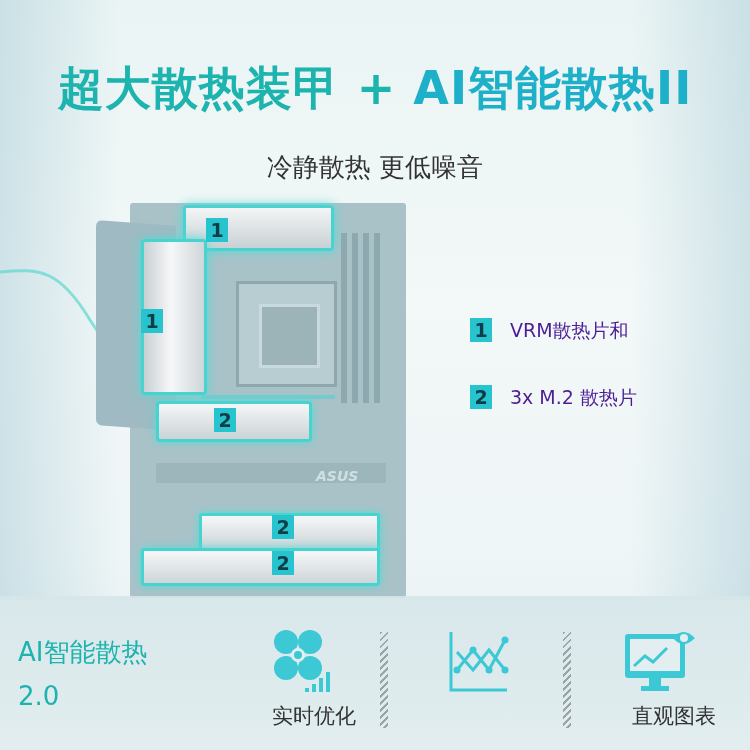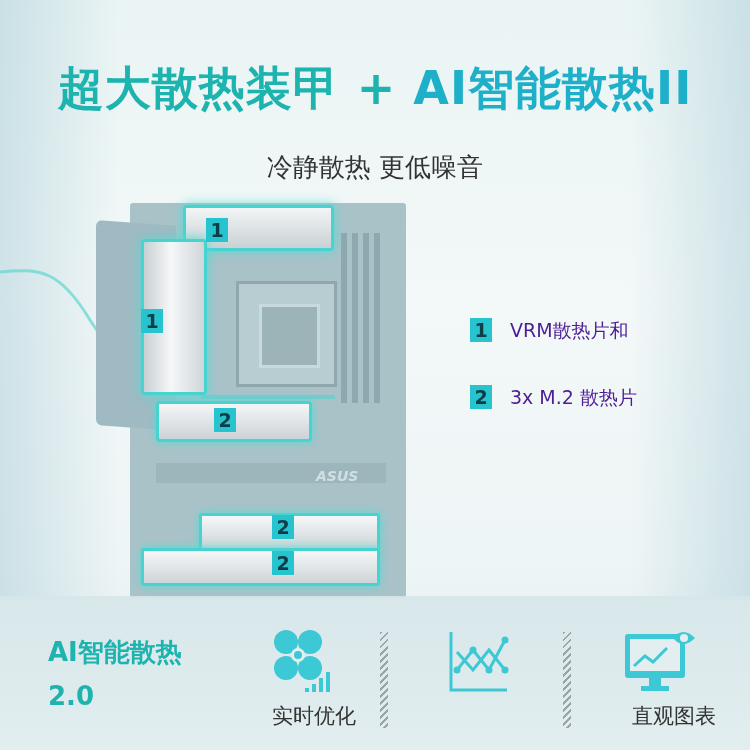--- a/index.html
+++ b/index.html
@@ -28,21 +28,21 @@
   .m2c{position:absolute;left:45px;top:355px;width:233px;height:32px;background:linear-gradient(180deg,#f6f7f8,#cdd5d8);border:3px solid #47d3cf;box-shadow:0 0 10px #57dbd5;border-radius:3px;}
   .asus{position:absolute;left:220px;top:275px;font-size:14px;font-style:italic;font-weight:bold;color:#cfe0e3;text-align:center;}
   .badge{position:absolute;width:22px;height:24px;background:#27c3cf;color:#0d3d46;font-size:19px;line-height:24px;text-align:center;font-weight:bold;}
   
   .legend{position:absolute;left:470px;top:318px;}
   .leg-item{display:flex;align-items:flex-start;margin-bottom:40px;}
   .leg-item .badge{position:static;margin-right:18px;flex:none;}
   .leg-text{font-size:19px;color:#4c1d95;line-height:30px;margin-top:-3px;}
   
   .bottom{position:absolute;left:0;top:596px;width:750px;height:154px;background:linear-gradient(180deg,rgba(214,230,233,.9),rgba(226,238,240,.9));}
-  .ai-title{position:absolute;left:48px;top:630px;font-size:26px;font-weight:bold;color:#1db3ae;line-height:44px;}
+  .ai-title{position:absolute;left:18px;top:630px;font-size:26px;font-weight:normal;color:#1db3ae;line-height:44px;}
   .feat{position:absolute;top:628px;width:110px;text-align:center;}
   .feat svg{display:block;margin:0 auto;}
   .feat-label{font-size:21px;color:#333;margin-top:6px;text-align:right;}
   .sep{position:absolute;top:632px;width:8px;height:96px;
     background:repeating-linear-gradient(135deg,#9aa3a6 0 2px,transparent 2px 5px);}
 </style>
 </head>
 <body>
 
 <div class="glow-l"></div>

